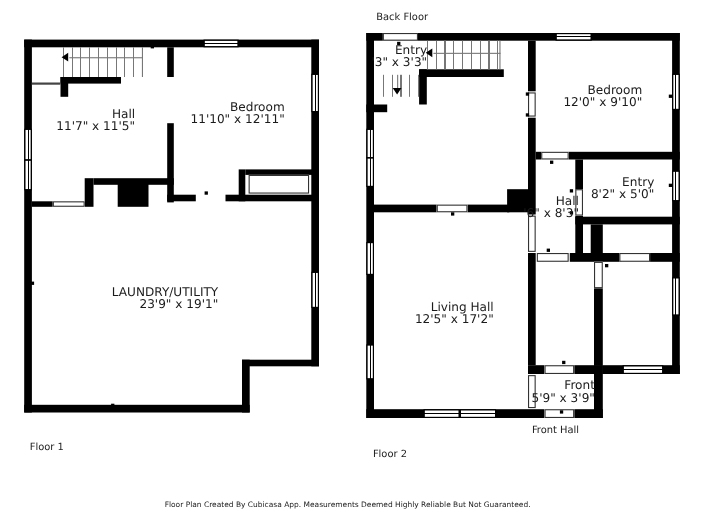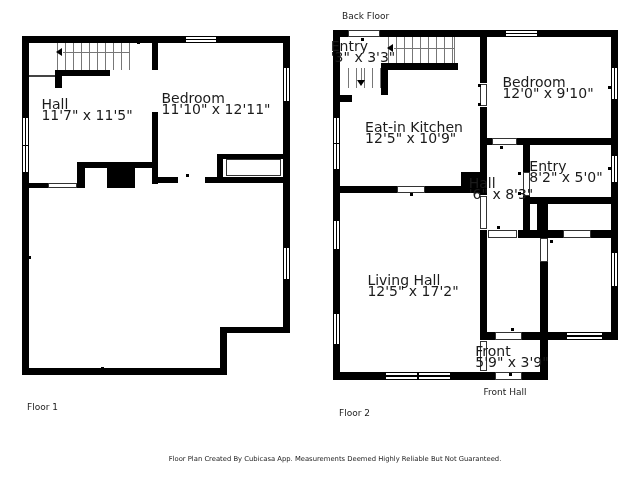--- a/index.html
+++ b/index.html
@@ -12,25 +12,25 @@
   .door{position:absolute;background:#fff;border:1px solid #333;box-sizing:border-box;}
   .tick{position:absolute;width:3px;height:3px;background:#000;}
   .treads-v{position:absolute;background:repeating-linear-gradient(to right,#777 0 1px,transparent 1px 8px);
             border-right:1px solid #777;box-sizing:border-box;}
   .sline{position:absolute;background:#777;}
   .thin{position:absolute;background:#444;}
   .arr-l{position:absolute;width:0;height:0;border-top:4px solid transparent;
          border-bottom:4px solid transparent;border-right:6px solid #000;}
   .arr-d{position:absolute;width:0;height:0;border-left:4px solid transparent;
          border-right:4px solid transparent;border-top:6px solid #000;}
-  .rl{position:absolute;transform:translateX(-50%);text-align:left;font-size:14px;
+  .rl{position:absolute;transform:translateX(-50%);text-align:right;font-size:11px;
       line-height:10.5px;white-space:nowrap;}
   .lbl{position:absolute;font-size:9px;white-space:nowrap;}
   .lbl-c{transform:translateX(-50%);}
-  .footer-note{position:absolute;left:335px;top:455px;transform:translateX(-50%);
+  .footer-note{position:absolute;left:316px;top:455px;transform:translateX(-50%);
       font-size:6.8px;white-space:nowrap;color:#222;}
 </style>
 </head>
 <body>
 
 <div class="plan">
 
   <div class="w" style="left:22px;top:36px;width:268px;height:7px"></div>
   <div class="w" style="left:22px;top:36px;width:7px;height:339px"></div>
   <div class="w" style="left:283px;top:36px;width:7px;height:297px"></div>
@@ -70,20 +70,24 @@
   <div class="tick" style="left:101px;top:367px"></div>
   <div class="tick" style="left:186px;top:174px"></div>
 
   <div class="rl" style="left:87px;top:99px">
     <div>Hall</div>
     <div>11'7" x 11'5"</div>
   </div>
   <div class="rl" style="left:216px;top:93px">
     <div>Bedroom</div>
     <div>11'10" x 12'11"</div>
+  </div>
+  <div class="rl" style="left:150px;top:261px">
+    <div>LAUNDRY/UTILITY</div>
+    <div>23'9" x 19'1"</div>
   </div>
   <div class="lbl" style="left:27px;top:402px">Floor 1</div>
 
   <div class="w" style="left:333px;top:30px;width:285px;height:7px"></div>
   <div class="w" style="left:333px;top:30px;width:7px;height:350px"></div>
   <div class="w" style="left:611px;top:30px;width:7px;height:310px"></div>
   <div class="w" style="left:333px;top:372px;width:162px;height:8px"></div>
   <div class="w" style="left:522px;top:372px;width:26px;height:8px"></div>
   <div class="w" style="left:548px;top:332px;width:70px;height:8px"></div>
 
@@ -157,24 +161,20 @@
   <div class="tick" style="left:511px;top:328px"></div>
   <div class="tick" style="left:509px;top:373px"></div>
   <div class="tick" style="left:608px;top:86px"></div>
   <div class="tick" style="left:608px;top:167px"></div>
 
   <div class="lbl" style="left:342px;top:11px">Back Floor</div>
   <div class="rl" style="left:363px;top:41px">
     <div>Entry</div>
     <div>'3" x 3'3"</div>
   </div>
-  <div class="rl" style="left:414px;top:122px">
-    <div>Eat-in Kitchen</div>
-    <div>12'5" x 10'9"</div>
-  </div>
   <div class="rl" style="left:548px;top:77px">
     <div>Bedroom</div>
     <div>12'0" x 9'10"</div>
   </div>
   <div class="rl" style="left:566px;top:161px">
     <div>Entry</div>
     <div>8'2" x 5'0"</div>
   </div>
   <div class="rl" style="left:501px;top:178px">
     <div>Hall</div>

